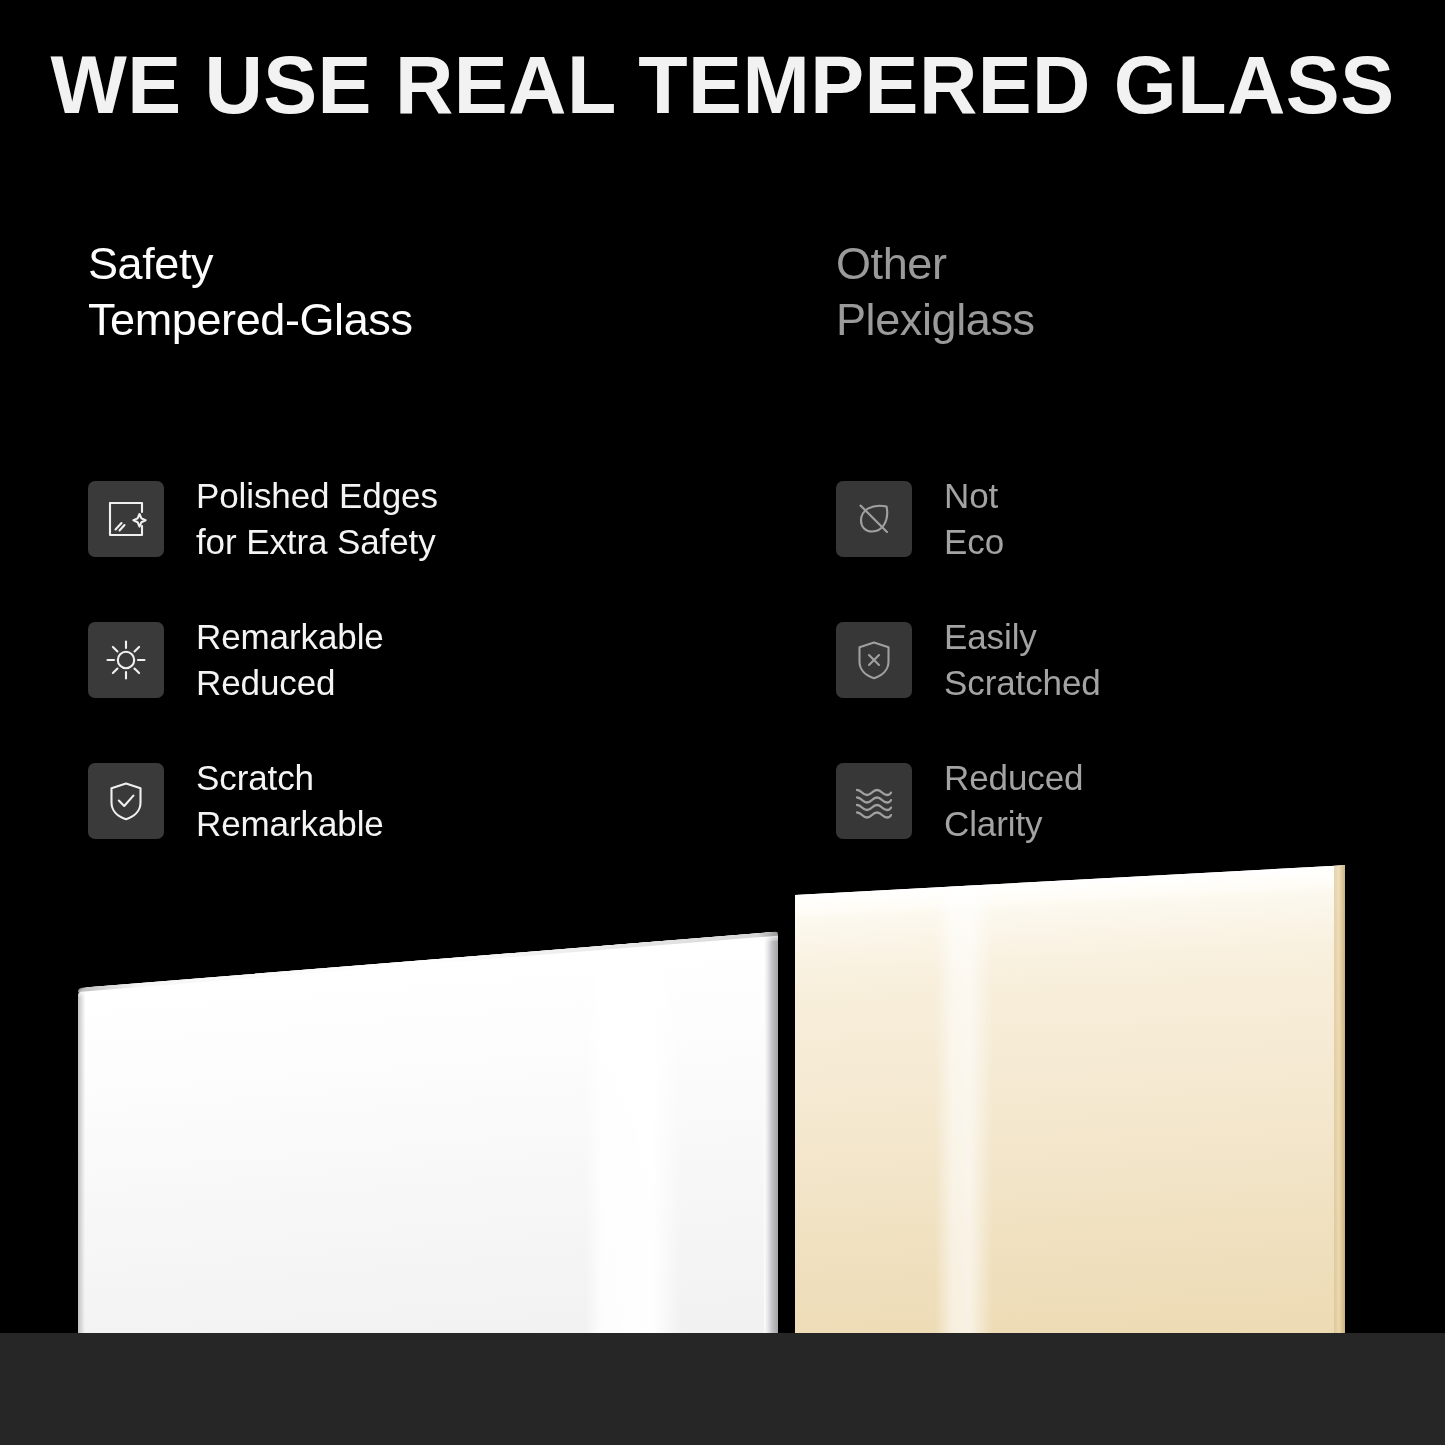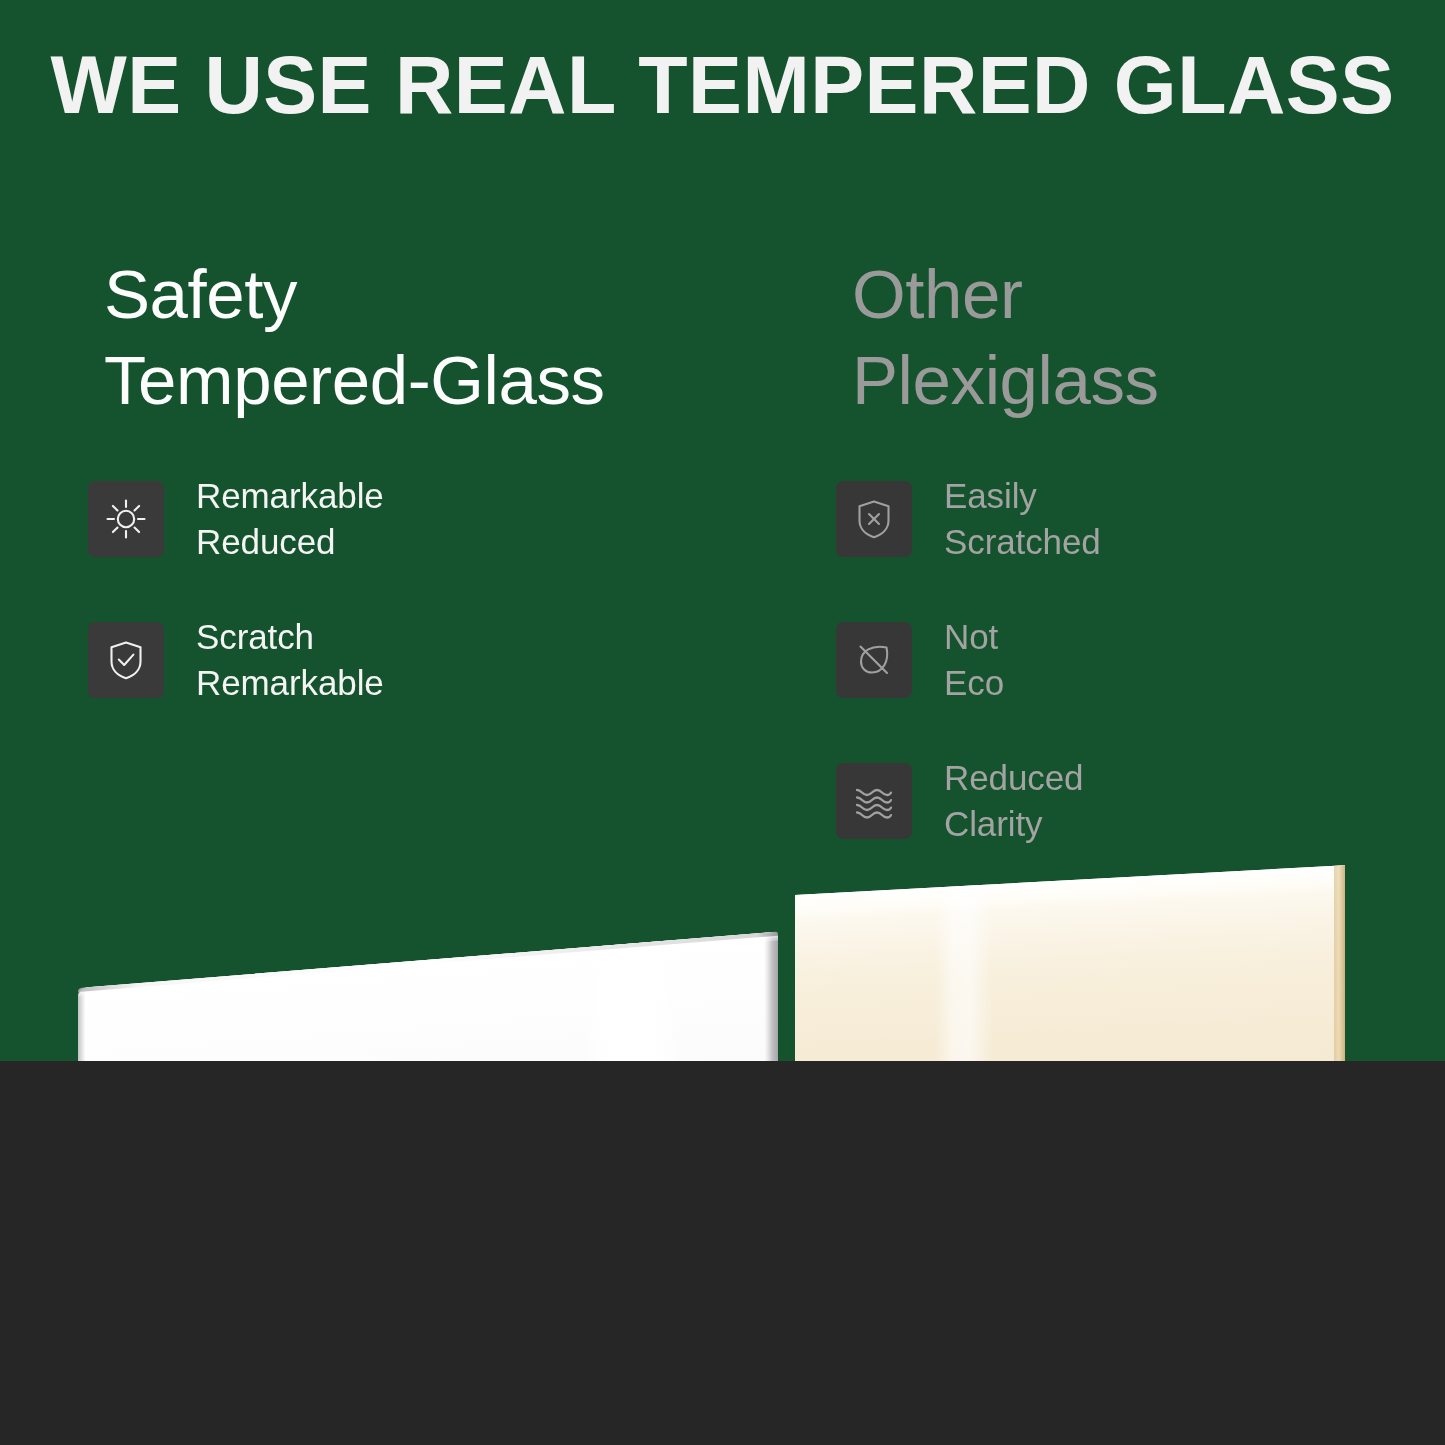--- a/index.html
+++ b/index.html
@@ -3,22 +3,22 @@
 <meta charset="utf-8">
 <style>
   html, body {
     margin: 0;
     padding: 0;
     background: #262626;
   }
   #page {
     position: relative;
     width: 1445px;
-    height: 1061px;
-    background: #14532d;
+    height: 1333px;
+    background: #000000;
     overflow: hidden;
     font-family: "Liberation Sans", sans-serif;
   }
 
   
   #headline {
     position: absolute;
     left: 0;
     right: 0;
     top: 42px;
@@ -37,24 +37,24 @@
   .column {
     position: absolute;
     top: 236px;
   }
   #col-left  { left: 88px;  width: 740px; }
   #col-right { left: 836px; width: 540px; }
 
   .col-heading {
     font-family: "Liberation Sans", sans-serif;
     font-weight: 400;
-    font-size: 69px;
+    font-size: 45px;
     line-height: 1.25;
     letter-spacing: -0.4px;
-    margin: 16px;
+    margin: 0;
     white-space: pre-line;
   }
   #col-left  .col-heading { color: #fdfdfd; }
   #col-right .col-heading { color: #9a9a9a; }
 
   .feature-list {
     margin: 0;
     padding: 0;
     list-style: none;
     position: absolute;
@@ -237,20 +237,33 @@
 <div id="page">
 
   <div id="headline">WE USE REAL TEMPERED GLASS</div>
 
   <div id="col-left" class="column">
     <h2 class="col-heading">Safety
 Tempered-Glass</h2>
 
     <ul class="feature-list">
 
+      <li class="feature-row">
+        <span class="feature-icon">
+          <svg width="46" height="46" viewBox="0 0 46 46" fill="none" stroke="#f0f0f0" stroke-width="2.1" stroke-linecap="round" stroke-linejoin="round">
+            <path d="M7 7 H39 V16"></path>
+            <path d="M39 30 V39 H7 V7"></path>
+            <path d="M36.5 18 L38.4 22.4 L42.6 24.3 L38.4 26.2 L36.5 30.6 L34.6 26.2 L30.4 24.3 L34.6 22.4 Z"></path>
+            <path d="M12.5 33.5 L18.5 27"></path>
+            <path d="M16.5 34.5 L21.5 29"></path>
+          </svg>
+        </span>
+        <span class="feature-label">Polished Edges
+for Extra Safety</span>
+      </li>
 
       <li class="feature-row">
         <span class="feature-icon">
           <svg width="46" height="46" viewBox="0 0 46 46" fill="none" stroke="#f0f0f0" stroke-width="2.1" stroke-linecap="round">
             <circle cx="23" cy="23" r="8.2"></circle>
             <path d="M23 4.5 V11"></path>
               <path d="M23 35 V41.5"></path>
             <path d="M4.5 23 H11"></path>
               <path d="M35 23 H41.5"></path>
             <path d="M9.9 9.9 L14.5 14.5"></path>
@@ -279,38 +292,38 @@
 
   <div id="col-right" class="column">
     <h2 class="col-heading">Other
 Plexiglass</h2>
 
     <ul class="feature-list">
 
       <li class="feature-row">
         <span class="feature-icon">
           <svg width="46" height="46" viewBox="0 0 46 46" fill="none" stroke="#a0a0a0" stroke-width="2.1" stroke-linecap="round" stroke-linejoin="round">
+            <path d="M35.5 10.5 C38.5 24.5 31.5 35.5 21 35.5 C14.5 35.5 10 31 10 24.5 C10 14 21 7.5 35.5 10.5 Z"></path>
+            <path d="M9.5 9.5 L36 36"></path>
+          </svg>
+        </span>
+        <span class="feature-label">Not
+Eco</span>
+      </li>
+
+      <li class="feature-row">
+        <span class="feature-icon">
+          <svg width="46" height="46" viewBox="0 0 46 46" fill="none" stroke="#a0a0a0" stroke-width="2.1" stroke-linecap="round" stroke-linejoin="round">
             <path d="M23 5.5 L37.5 10.2 V24.5 C37.5 32.8 31.2 38.6 23 41.2 C14.8 38.6 8.5 32.8 8.5 24.5 V10.2 Z"></path>
             <path d="M18 18 L28 28"></path>
             <path d="M28 18 L18 28"></path>
           </svg>
         </span>
         <span class="feature-label">Easily
 Scratched</span>
-      </li>
-
-      <li class="feature-row">
-        <span class="feature-icon">
-          <svg width="46" height="46" viewBox="0 0 46 46" fill="none" stroke="#a0a0a0" stroke-width="2.1" stroke-linecap="round" stroke-linejoin="round">
-            <path d="M35.5 10.5 C38.5 24.5 31.5 35.5 21 35.5 C14.5 35.5 10 31 10 24.5 C10 14 21 7.5 35.5 10.5 Z"></path>
-            <path d="M9.5 9.5 L36 36"></path>
-          </svg>
-        </span>
-        <span class="feature-label">Not
-Eco</span>
       </li>
 
       <li class="feature-row">
         <span class="feature-icon">
           <svg width="46" height="46" viewBox="0 0 46 46" fill="none" stroke="#a0a0a0" stroke-width="2.3" stroke-linecap="round">
             <path d="M6 12 C11 12 11 17 16 17 C21 17 21 12 26 12 C31 12 31 17 36 17 C38.5 17 39.5 15.8 40 14.6"></path>
             <path d="M6 19.5 C11 19.5 11 24.5 16 24.5 C21 24.5 21 19.5 26 19.5 C31 19.5 31 24.5 36 24.5 C38.5 24.5 39.5 23.3 40 22.1"></path>
             <path d="M6 27 C11 27 11 32 16 32 C21 32 21 27 26 27 C31 27 31 32 36 32 C38.5 32 39.5 30.8 40 29.6"></path>
             <path d="M6 34.5 C11 34.5 11 39.5 16 39.5 C21 39.5 21 34.5 26 34.5 C31 34.5 31 39.5 36 39.5 C38.5 39.5 39.5 38.3 40 37.1"></path>
           </svg>

